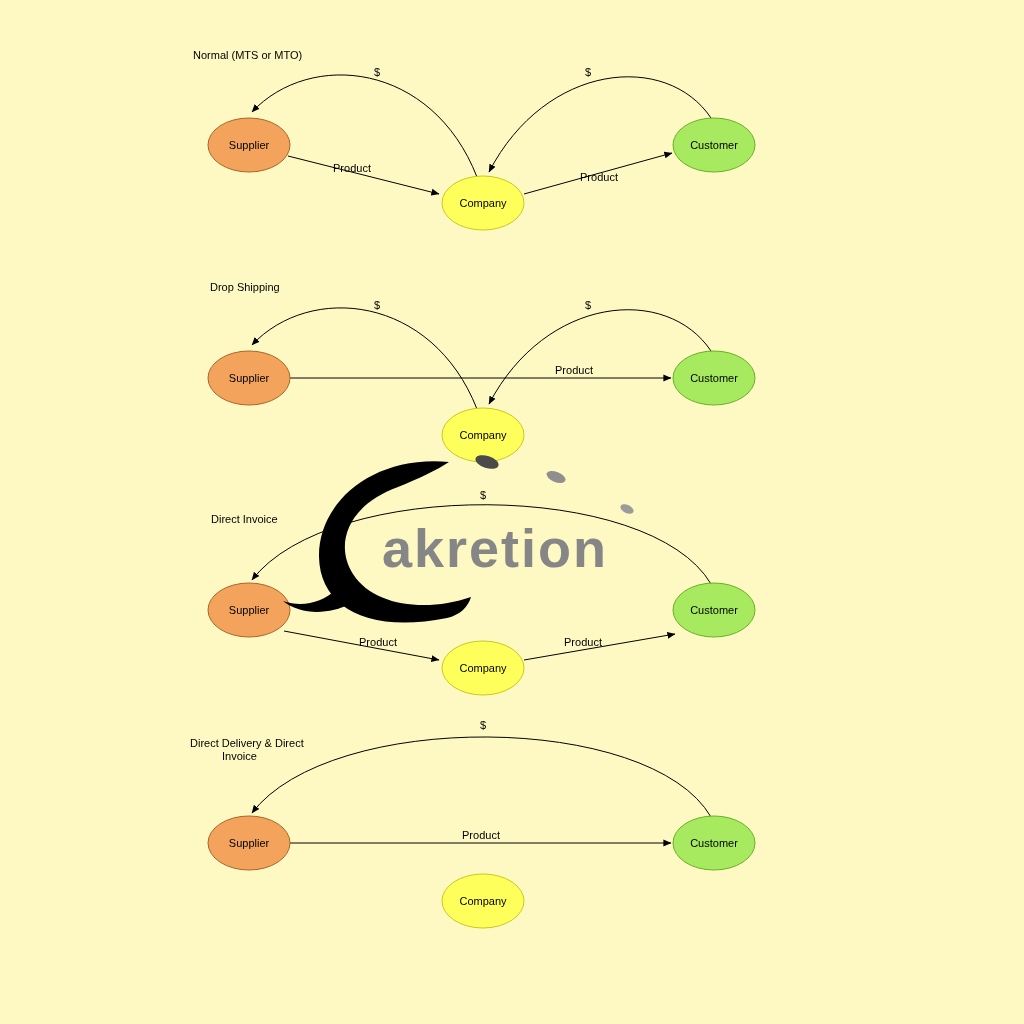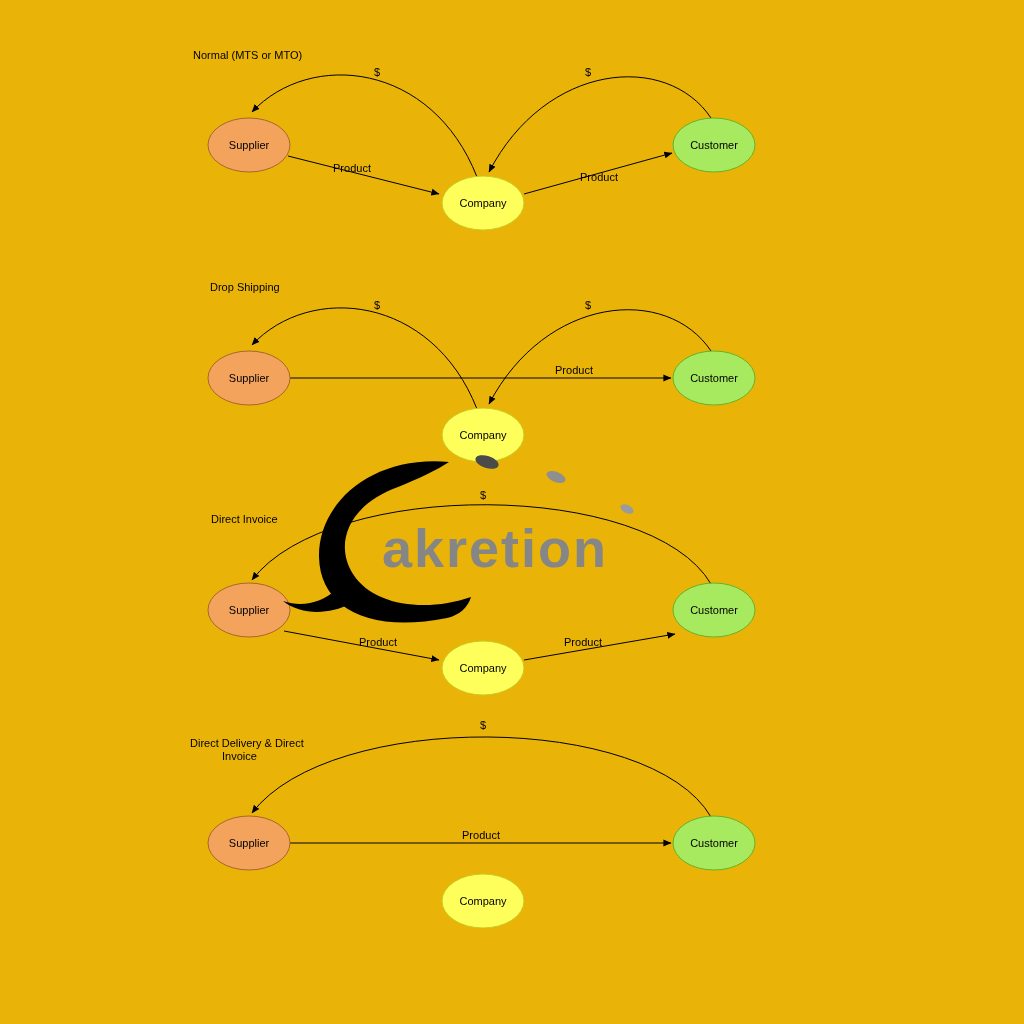--- a/index.html
+++ b/index.html
@@ -1,20 +1,20 @@
 <!DOCTYPE html>
 <html><head>
 <meta charset="utf-8">
 <style>
   html, body { margin: 0; padding: 0; background: #ffffff; }
   .stage {
     position: relative;
     width: 1024px;
     height: 1024px;
-    background: #eab308;
+    background: #fef9c3;
     font-family: "Liberation Sans", sans-serif;
     overflow: hidden;
   }
   svg text { font-family: "Liberation Sans", sans-serif; }
   .title  { font-size: 11px; fill: #000000; }
   .elabel { font-size: 11px; fill: #000000; }
   .nlabel { font-size: 11px; fill: #000000; }
   .edge   { fill: none; stroke: #000000; stroke-width: 1; }
   .wm-text { font-weight: 700; letter-spacing: 2px; }
 </style>

